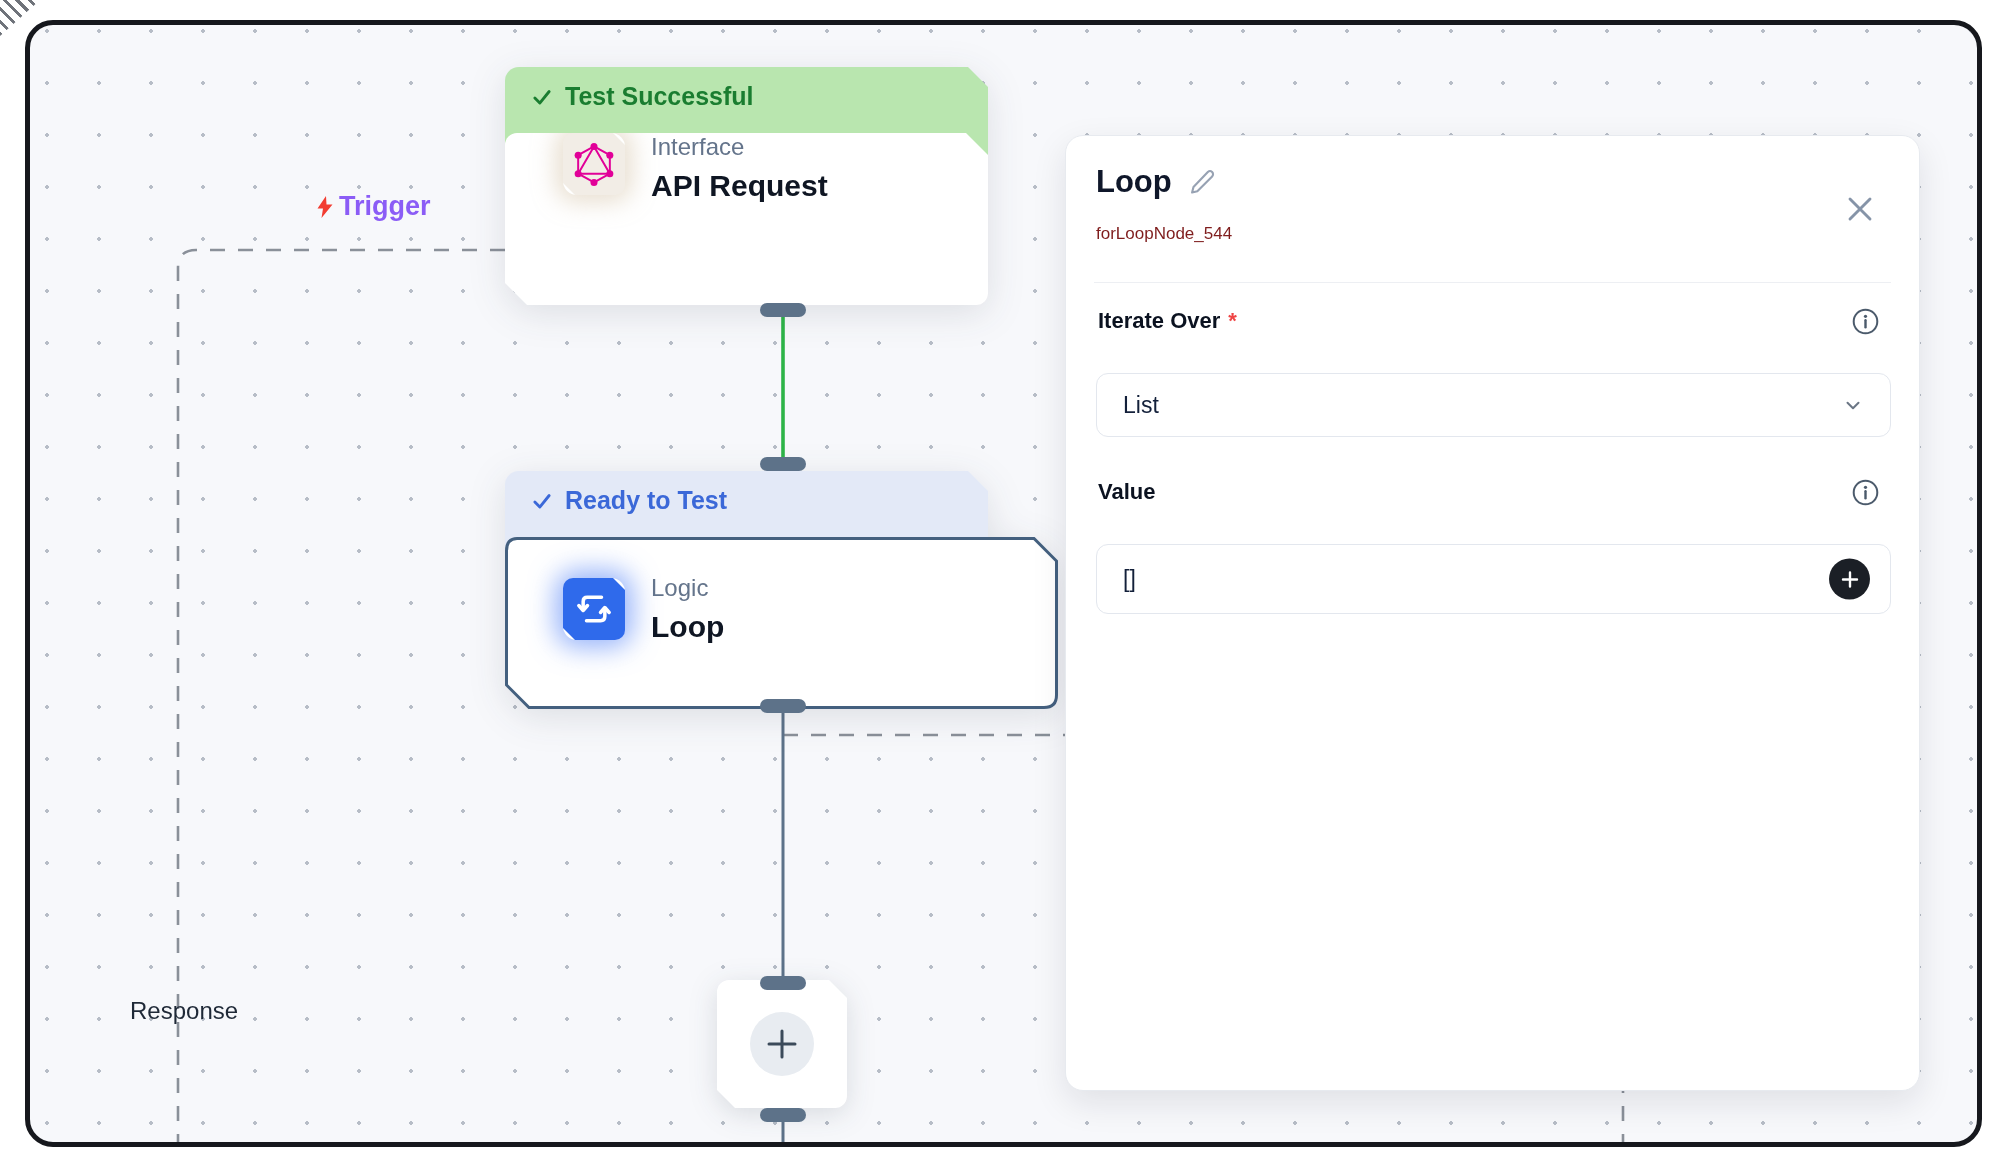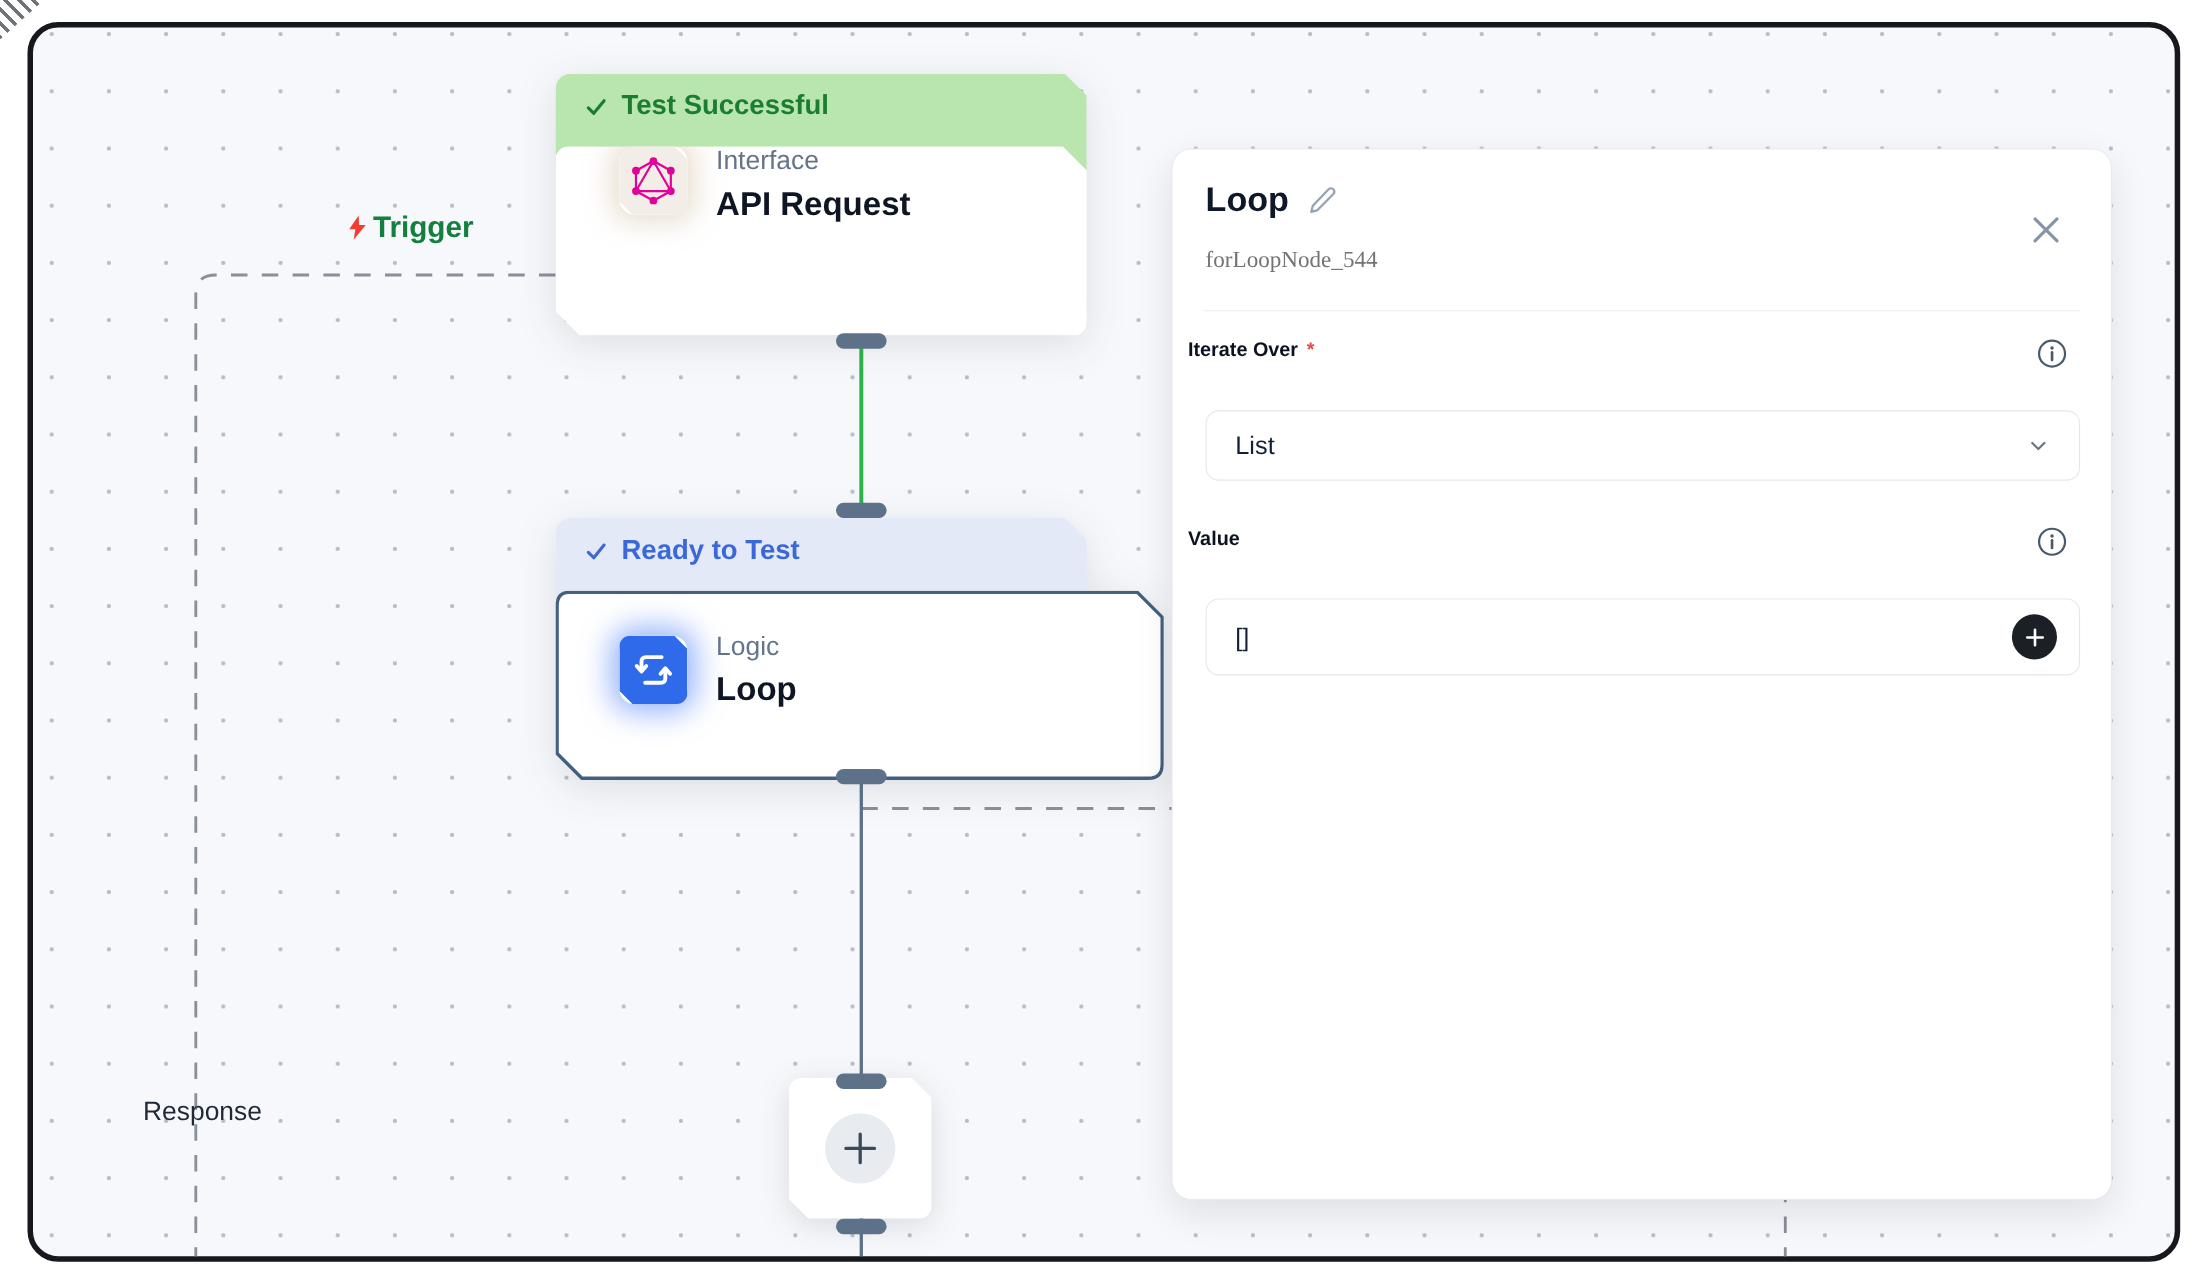--- a/index.html
+++ b/index.html
@@ -41,33 +41,33 @@
   .ntitle{font-size:30px;font-weight:bold;color:#0f1623;}
   
   .plusnode{position:absolute;left:687px;top:955px;width:130px;height:128px;z-index:5;
     filter:drop-shadow(0 6px 14px rgba(30,41,59,.14));}
   .plusnode .pbody{width:100%;height:100%;background:#ffffff;border-radius:12px;
     clip-path:polygon(0 0,calc(100% - 18px) 0,100% 18px,100% 100%,18px 100%,0 calc(100% - 18px));
     display:flex;align-items:center;justify-content:center;}
   .pcircle{width:64px;height:64px;border-radius:50%;background:#e8ecf1;display:flex;align-items:center;justify-content:center;}
   
   .trigger{position:absolute;left:283px;top:166px;display:flex;align-items:center;gap:2px;
-    color:#15803d;font-size:27px;font-weight:bold;z-index:4;}
+    color:#8b5cf6;font-size:27px;font-weight:bold;z-index:4;}
   .response{position:absolute;left:94px;top:972px;font-size:24px;color:#1f2937;z-index:4;
     background:transparent;padding:0 6px;}
   
   .panel{position:absolute;left:1035px;top:110px;width:855px;height:956px;background:#ffffff;
     border:1px solid #e7eaef;border-radius:18px;box-shadow:0 12px 34px rgba(15,23,42,.10);
     z-index:10;box-sizing:border-box;}
   .p-title-row{position:absolute;left:30px;top:28px;display:flex;align-items:center;gap:16px;}
   .p-title{font-size:31px;font-weight:bold;color:#0f172a;}
   .p-close{position:absolute;right:44px;top:58px;width:30px;height:30px;cursor:pointer;}
-  .p-sub{position:absolute;left:30px;top:88px;font-size:21px;color:#737373;font-family:Liberation Serif, serif;}
+  .p-sub{position:absolute;left:30px;top:88px;font-size:17px;color:#7f1d1d;}
   .p-div{position:absolute;left:28px;right:28px;top:146px;height:1px;background:#edeff3;}
-  .f-label{position:absolute;left:14px;font-size:18px;font-weight:bold;color:#0b1220;}
+  .f-label{position:absolute;left:32px;font-size:22px;font-weight:bold;color:#0b1220;}
   .req{color:#ef4444;margin-left:8px;font-weight:bold;}
   .info{position:absolute;right:40px;width:27px;height:27px;}
   .fbox{position:absolute;left:30px;width:795px;height:64px;box-sizing:border-box;
     border:1.5px solid #e3e7ee;border-radius:12px;background:#fff;display:flex;align-items:center;
     padding:0 26px;font-size:23px;color:#13203a;}
   .fbox .chev{margin-left:auto;}
   .addbtn{position:absolute;right:20px;top:50%;transform:translateY(-50%);width:41px;height:41px;
     border-radius:50%;background:#1b1f26;display:flex;align-items:center;justify-content:center;}
   .ap-row{position:absolute;left:42px;right:36px;top:736px;display:flex;align-items:center;}
   .ap-label{font-size:26px;font-weight:bold;color:#2f3e53;}

